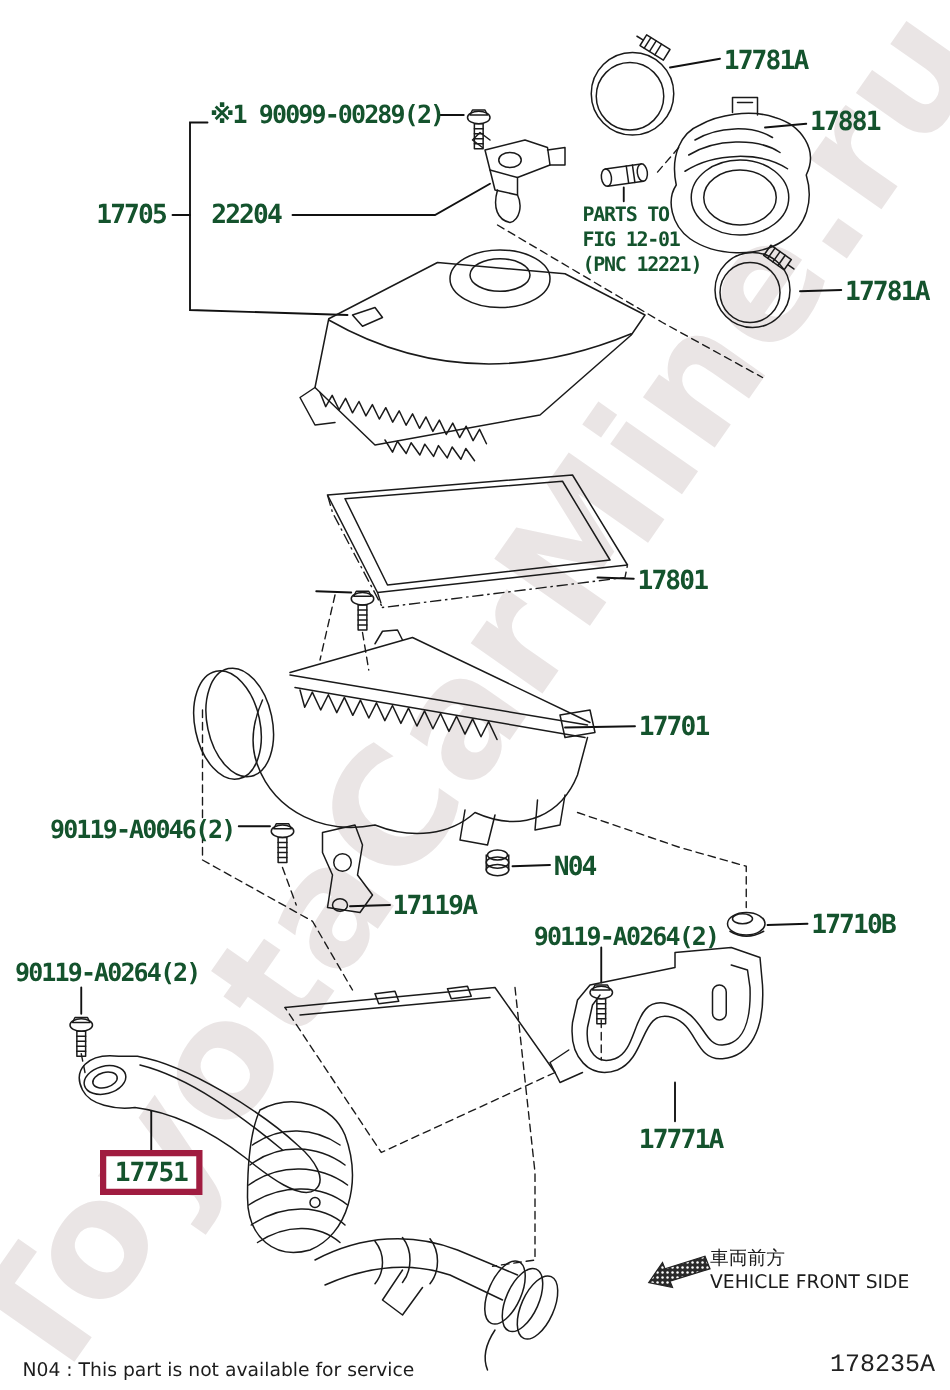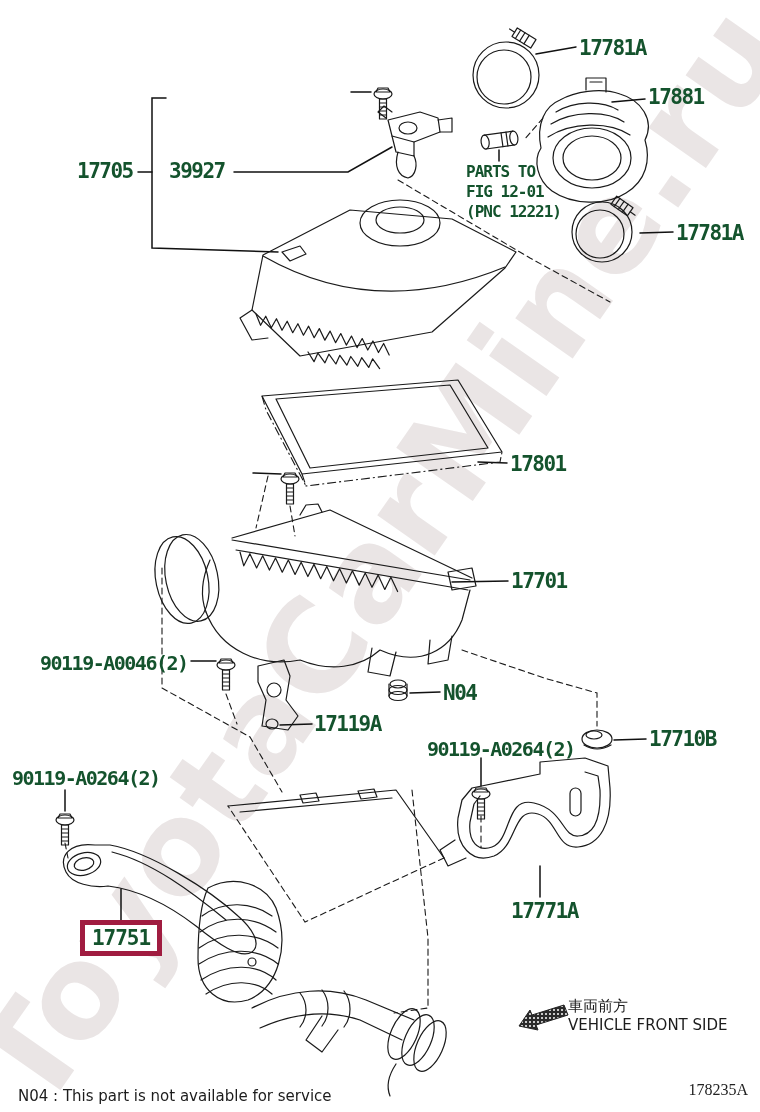--- a/index.html
+++ b/index.html
@@ -48,21 +48,21 @@
     border:5px solid #a01c40;
     display:flex;align-items:center;justify-content:center;
     background:#ffffff;
   }
   .hl-box span{
     font-family:"DejaVu Sans Mono","DejaVu Sans",monospace;
     font-weight:bold;font-size:21px;letter-spacing:-1px;color:#14532d;
   }
   .code{
     position:absolute;z-index:3;right:12px;top:1081px;
-    font-family:Liberation Serif, serif;font-size:16px;color:#222;
+    font-family:Liberation Mono, monospace;font-size:20px;color:#222;
   }
 </style>
 </head>
 <body>
 
 <div id="canvas">
 
   <div class="watermark">ToyotaCarMine.ru</div>
 
   <svg class="art" width="760" height="1112" viewBox="0 0 760 1112">
@@ -274,22 +274,23 @@
       <ellipse class="ln" cx="404" cy="1034" rx="13" ry="27" transform="rotate(24 404 1034)"></ellipse>
       <ellipse class="ln" cx="418" cy="1040" rx="13" ry="27" transform="rotate(24 418 1040)"></ellipse>
       <ellipse class="ln" cx="430" cy="1046" rx="13" ry="27" transform="rotate(24 430 1046)"></ellipse>
       <path class="ln" d="M322,1016 L306,1040 L322,1052 L338,1030"></path>
       <path class="ln" d="M396,1064 C388,1076 386,1086 390,1096"></path>
     </g>
 
     <path d="M519,1026 L530,1010 L532,1015 L564,1005 L568,1015 L536,1025 L538,1030 Z" fill="url(#dots)" stroke="#222" stroke-width="1"></path>
   </svg>
 
+  <div class="label pn-md" style="left:168px;top:79px">※1 90099-00289(2)</div>
   <div class="label pn-lg" style="left:77px;top:159px">17705</div>
-  <div class="label pn-lg" style="left:169px;top:159px">39927</div>
+  <div class="label pn-lg" style="left:169px;top:159px">22204</div>
   <div class="label pn-lg" style="left:579px;top:36px">17781A</div>
   <div class="label pn-lg" style="left:648px;top:85px">17881</div>
   <div class="label pn-sm" style="left:466px;top:162px">PARTS TO</div>
   <div class="label pn-sm" style="left:466px;top:182px">FIG 12-01</div>
   <div class="label pn-sm" style="left:466px;top:202px">(PNC 12221)</div>
   <div class="label pn-lg" style="left:676px;top:221px">17781A</div>
   <div class="label pn-lg" style="left:510px;top:452px">17801</div>
   <div class="label pn-lg" style="left:511px;top:569px">17701</div>
   <div class="label pn-md" style="left:40px;top:651px">90119-A0046(2)</div>
   <div class="label pn-lg" style="left:443px;top:681px">N04</div>

